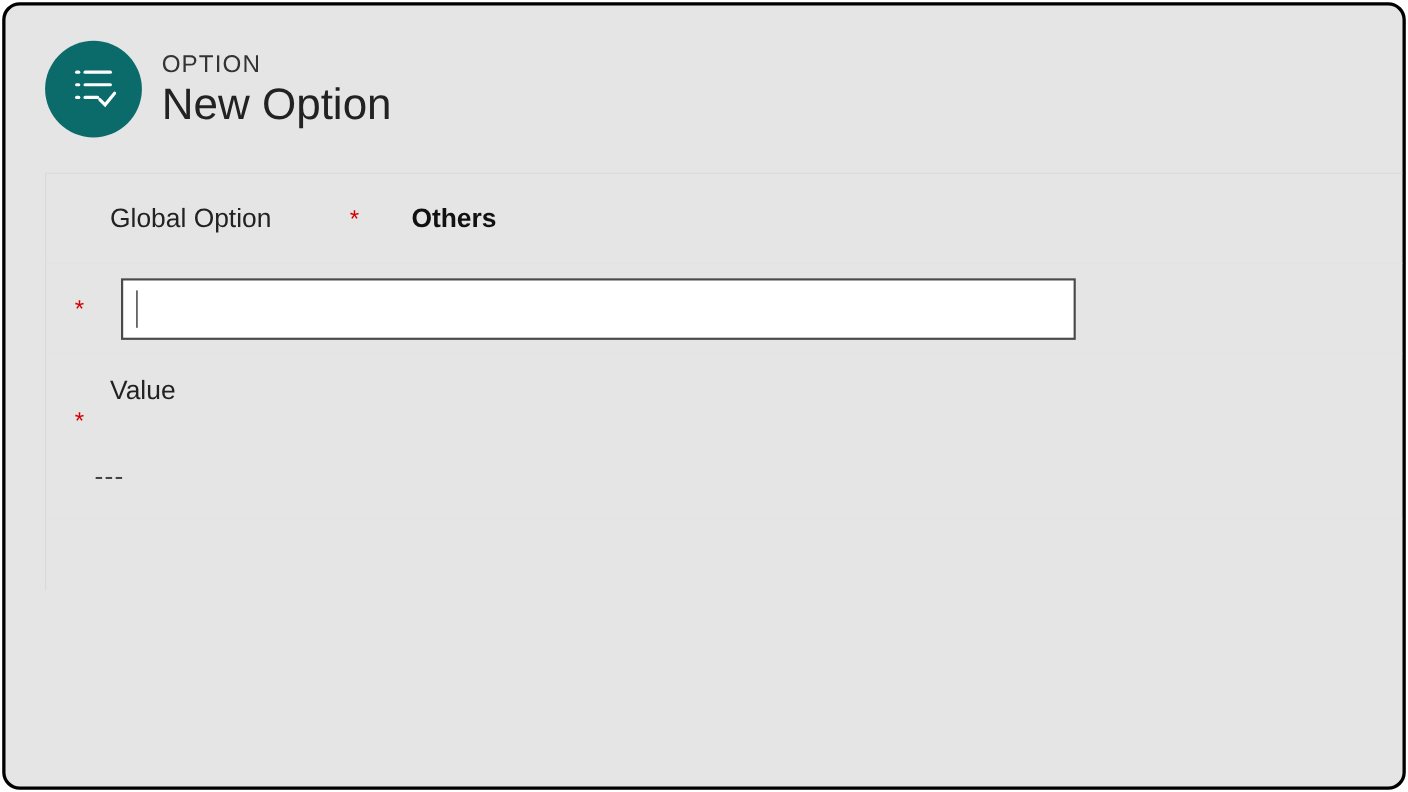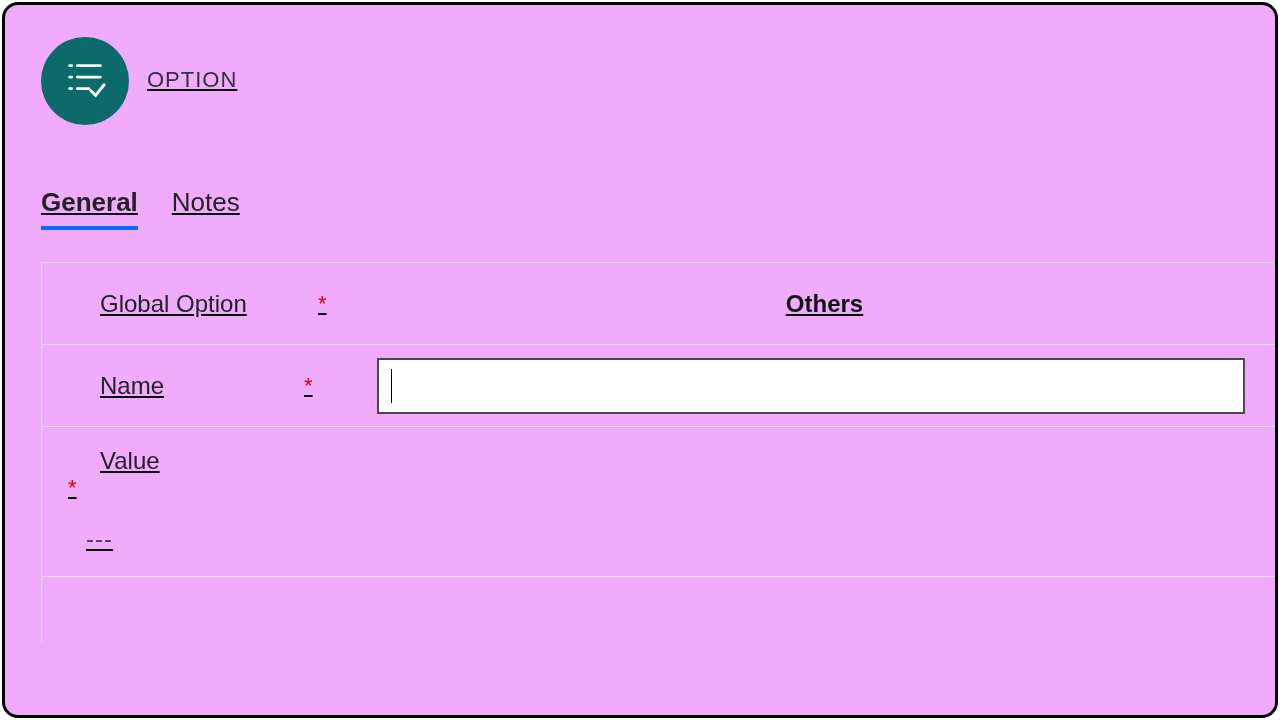--- a/index.html
+++ b/index.html
@@ -10,23 +10,22 @@
       width: 1280px;
       height: 720px;
       overflow: hidden;
       position: relative;
     }
     .frame {
       position: absolute;
       top: 2px; left: 2px; right: 2px; bottom: 2px;
       border: 3px solid #000;
       border-radius: 16px;
-      background: #f0abfc;
+      background: #e5e5e5;
       overflow: hidden;
-      text-decoration: underline;
     }
     .header {
       display: flex;
       align-items: center;
       gap: 18px;
       padding: 32px 0 0 36px;
     }
     .badge {
       width: 88px;
       height: 88px;
@@ -94,21 +93,20 @@
       width: 24px;
       color: #d40000;
       font-size: 22px;
       text-align: left;
     }
     .value-cell {
       flex: 1;
       display: flex;
       align-items: center;
       padding-left: 18px;
-      justify-content: center;
     }
     .value-text {
       font-size: 24px;
       color: #111;
     }
     .value-text.bold { font-weight: 600; }
     .value-text.placeholder { color: #444; letter-spacing: 1px; }
     .name-input {
       width: 868px;
       height: 56px;
@@ -147,40 +145,36 @@
           <line x1="8" y1="22" x2="10" y2="22"></line>
           <line x1="16" y1="22" x2="40" y2="22"></line>
           <line x1="8" y1="34" x2="10" y2="34"></line>
           <line x1="16" y1="34" x2="28" y2="34"></line>
           <polyline points="30,36 35,41 44,30"></polyline>
         </svg>
       </span>
     </div>
     <div class="header-text">
       <div class="kicker">OPTION</div>
+      <div class="title">New Option</div>
     </div>
   </div>
 
-  <div class="tabs">
-    <div class="tab active">General</div>
-    <div class="tab">Notes</div>
-  </div>
 
   <div class="panel">
 
     <div class="row row-go">
       <div class="label">Global Option</div>
       <div class="req">*</div>
       <div class="value-cell">
         <span class="value-text bold">Others</span>
       </div>
     </div>
 
     <div class="row row-name">
-      <div class="label">Name</div>
       <div class="req">*</div>
       <div class="value-cell">
         <div class="input-wrap">
           <input class="name-input" type="text" value="" style="">
           <div class="caret"></div>
         </div>
       </div>
     </div>
 
     <div class="row row-value">

